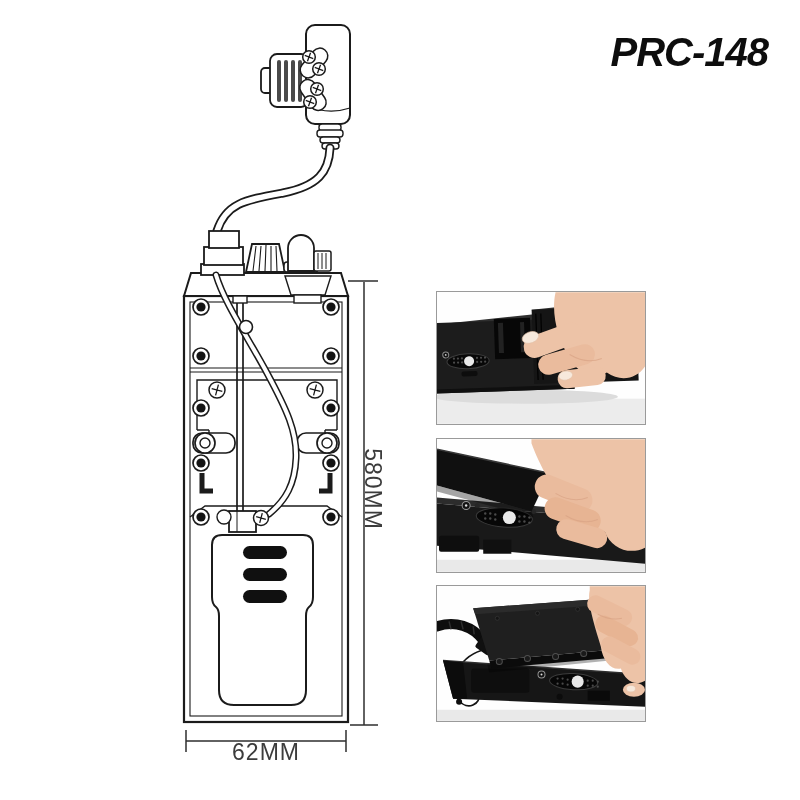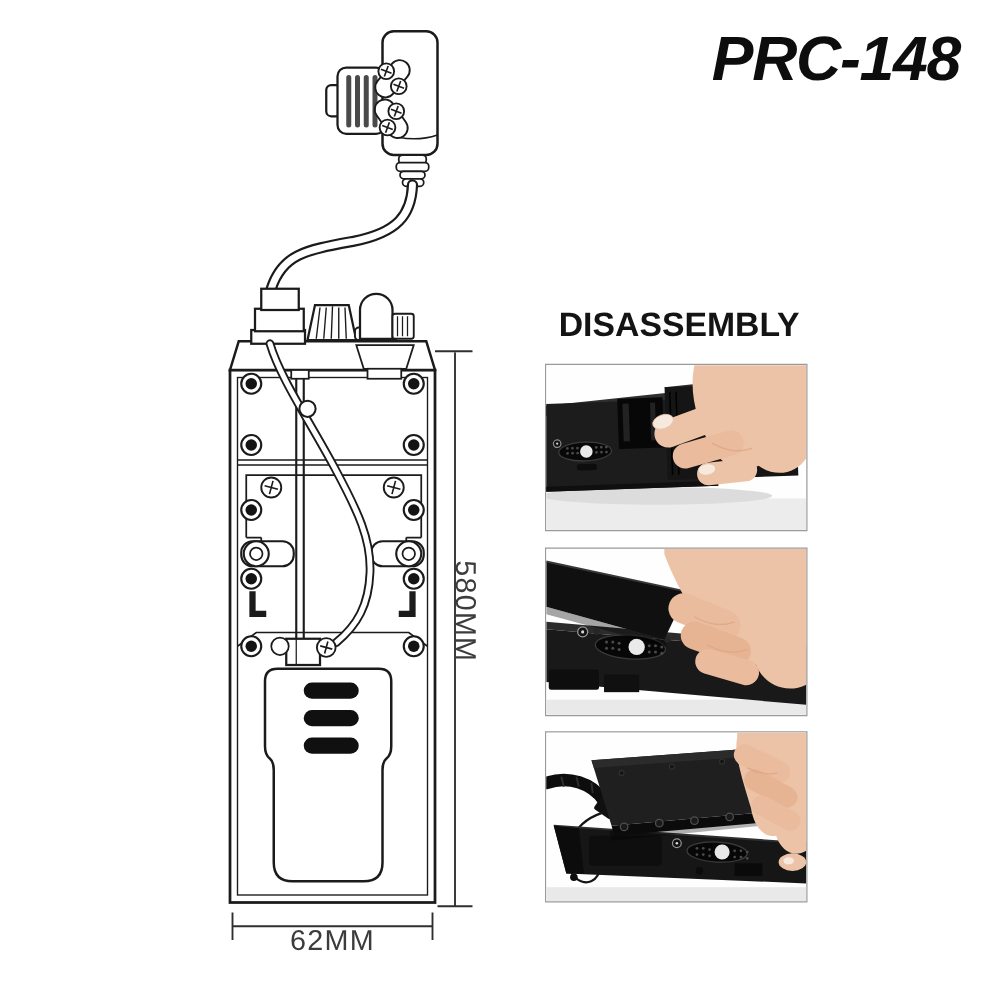--- a/index.html
+++ b/index.html
@@ -1,18 +1,18 @@
 <!DOCTYPE html>
 <html><head>
 <meta charset="utf-8">
 <style>
   html,body{margin:0;padding:0;background:#fff;}
   .stage{position:relative;width:800px;height:800px;background:#fff;overflow:hidden;
          font-family:"Liberation Sans",sans-serif;}
-  .title{position:absolute;top:18px;right:32px;font-size:50px;font-weight:700;
+  .title{position:absolute;top:30px;right:32px;font-size:40px;font-weight:700;
          font-style:italic;letter-spacing:-1px;color:#0d0d0d;white-space:nowrap;}
   .heading{position:absolute;left:447px;top:245px;font-size:27px;font-weight:700;
            color:#141414;letter-spacing:0;white-space:nowrap;}
   .lineart{position:absolute;left:0;top:0;}
   .photo{position:absolute;left:436px;width:210px;border:1.5px solid #9a9a9a;
          box-sizing:border-box;background:#fefefe;}
   .photo svg{display:block;width:100%;height:100%;}
   .p1{top:291px;height:134px;}
   .p2{top:438px;height:135px;}
   .p3{top:585px;height:137px;}
@@ -190,21 +190,20 @@
     <g stroke="#2f2f2f" stroke-width="1.5">
       <path d="M348,281 H378 M364,282 V725 M350,725 H378"></path>
       <text class="dimtext" stroke="none" transform="translate(365 489) rotate(90)" text-anchor="middle">580MM</text>
     </g>
     <g stroke="#2f2f2f" stroke-width="1.5">
       <path d="M186,741 H346 M186,730 V752 M346,730 V752"></path>
       <text class="dimtext" stroke="none" x="266" y="760" text-anchor="middle">62MM</text>
     </g>
   </svg>
 
-  <div class="heading">DISASSEMBLY</div>
 
   <div class="photo p1">
     <svg viewBox="0 0 207 131">
       <rect width="207" height="131" fill="#fefefe"></rect>
       <rect y="106" width="207" height="25" fill="#ececec"></rect>
       <ellipse cx="88" cy="104" rx="92" ry="7" fill="#dcdcdc"></ellipse>
       <g transform="rotate(-2 80 70)">
         <polygon points="-6,30 134,20 136,28 -6,38" fill="#2f2f2f"></polygon>
         <rect x="-6" y="28" width="142" height="70" fill="#1c1c1c"></rect>
         <rect x="58" y="26" width="36" height="40" fill="#070707"></rect>

